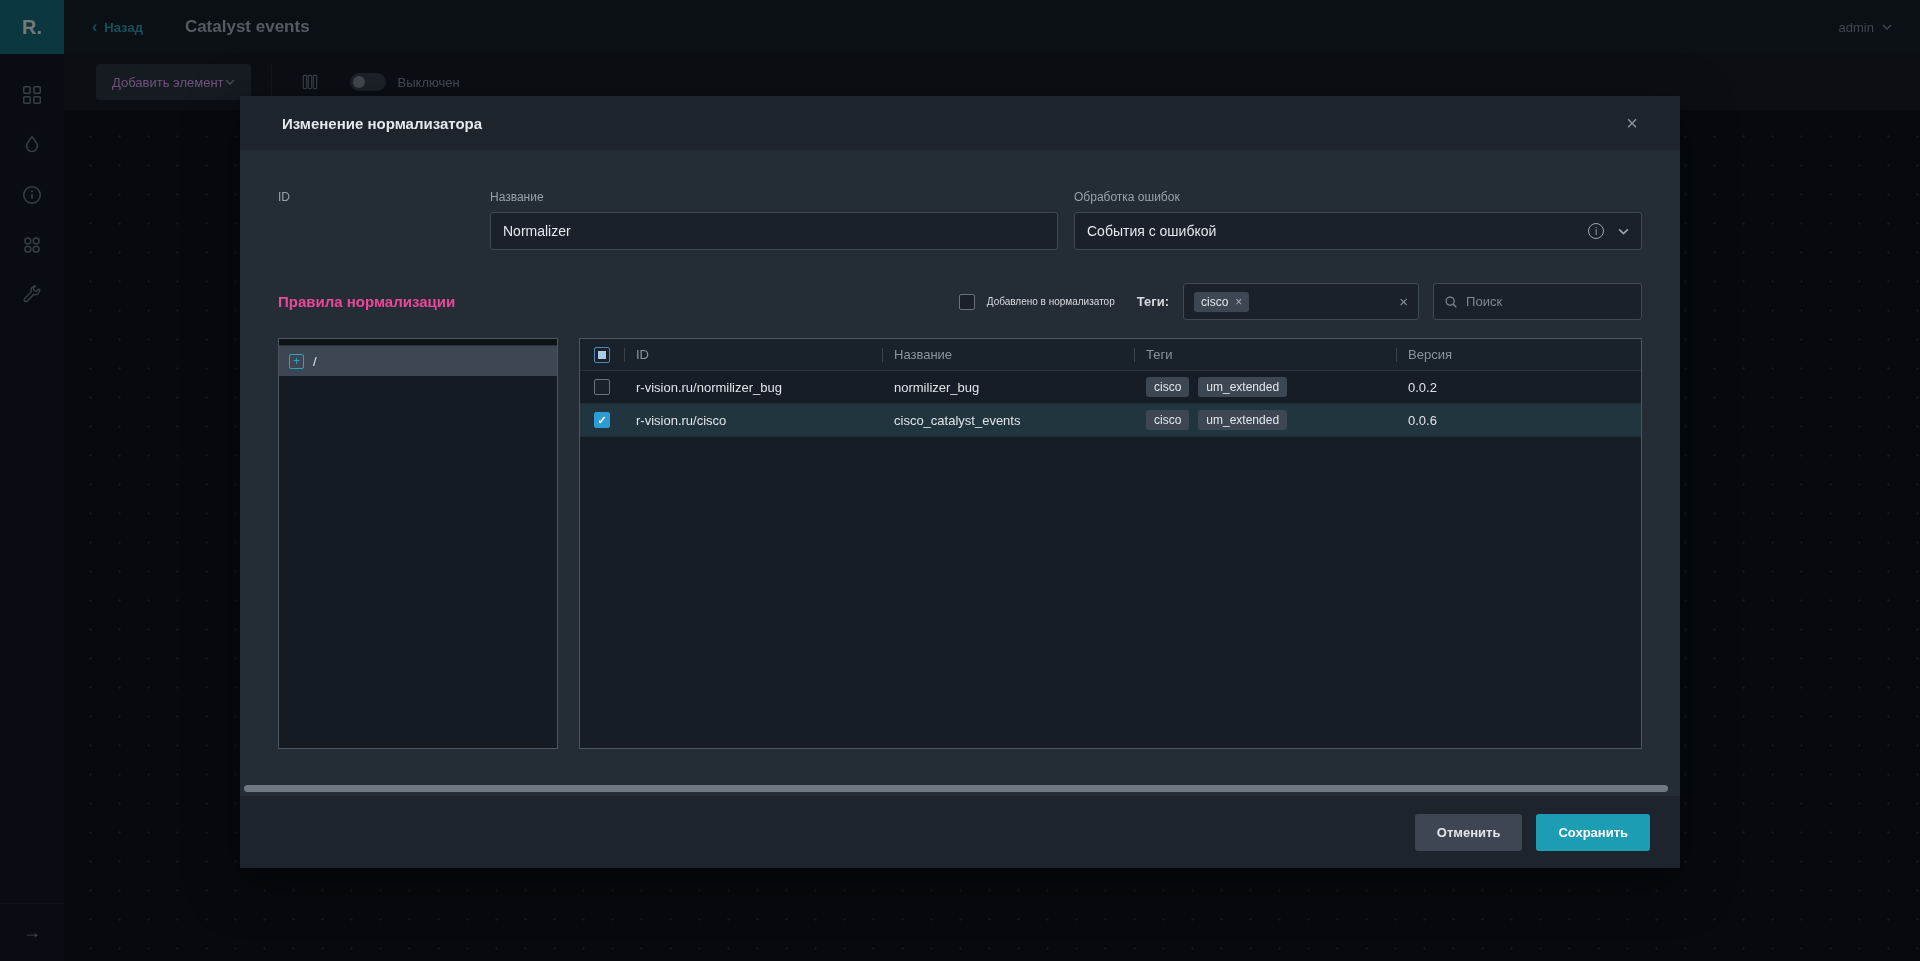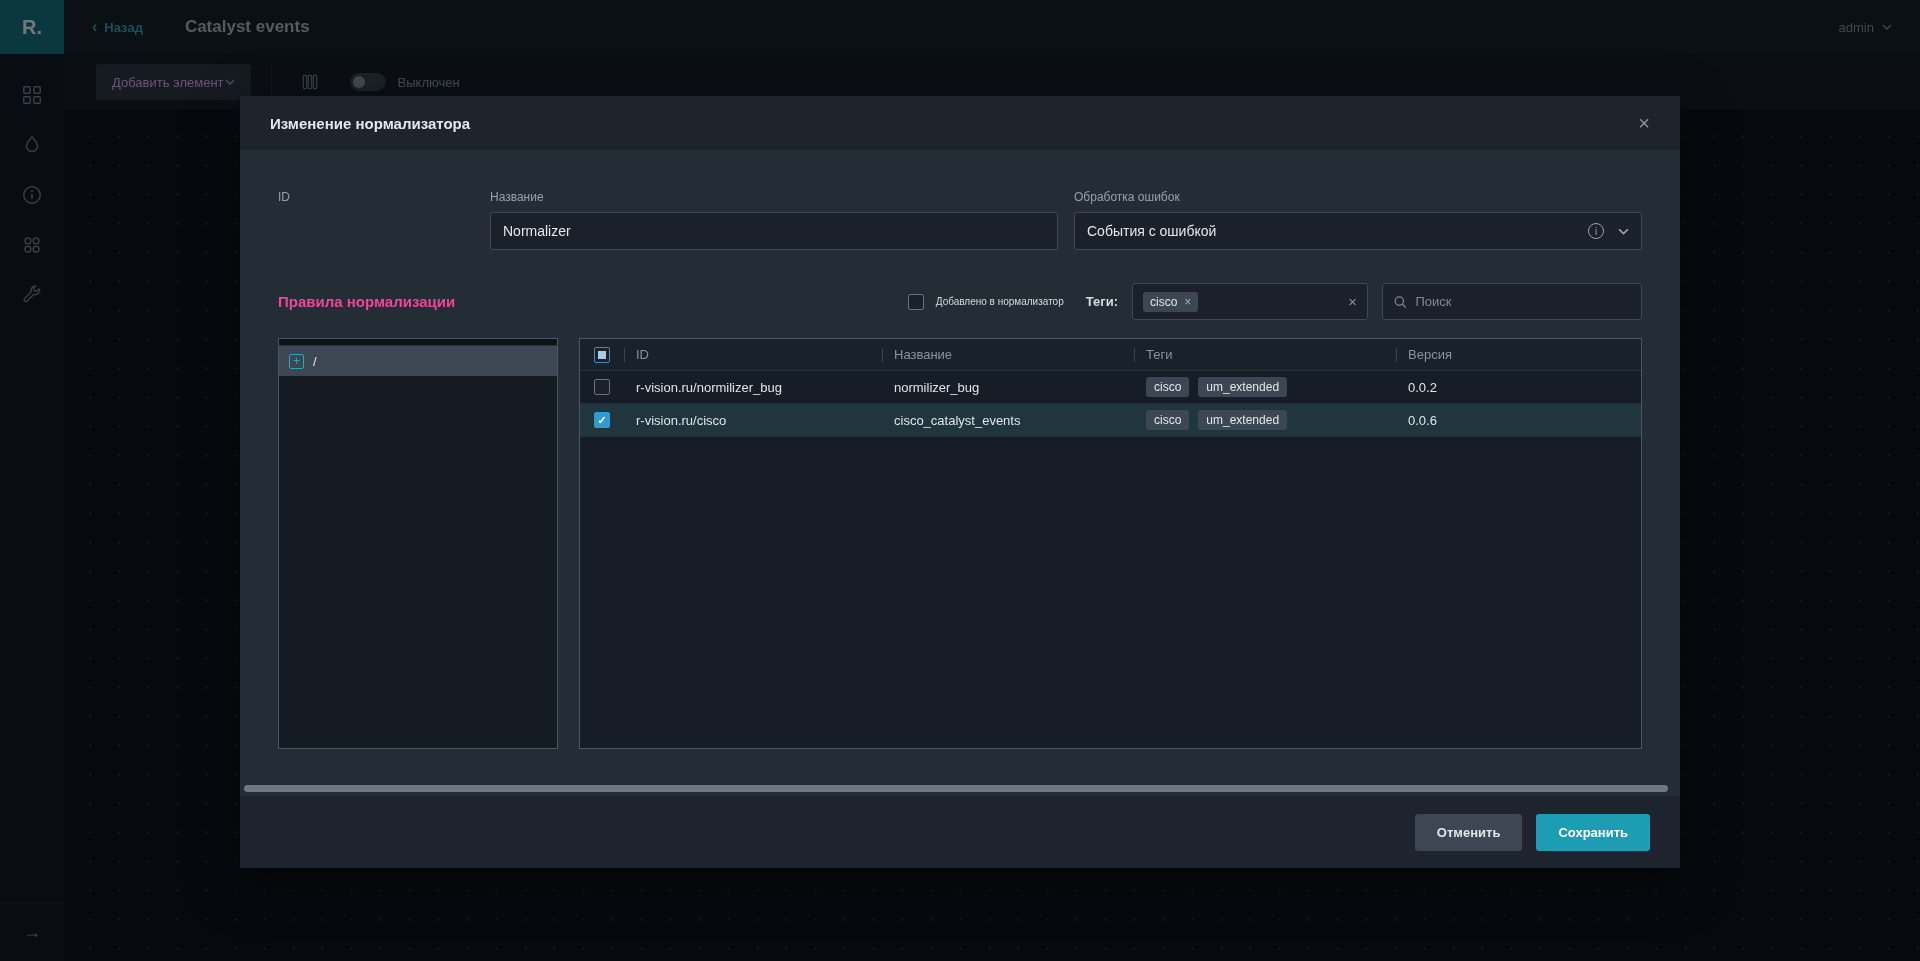--- a/index.html
+++ b/index.html
@@ -37,21 +37,21 @@
 
   .canvas { position:fixed; left:64px; top:110px; right:0; bottom:0; background-color:#0b0f15;
     background-image: radial-gradient(circle, #242b34 1.3px, transparent 1.4px);
     background-size:29px 29px; background-position:12px 12px; z-index:0; }
 
   
   .overlay { position:fixed; inset:0; background:rgba(4,7,11,0.55); z-index:50; }
 
   .modal { position:fixed; left:240px; top:96px; width:1440px; height:772px; background:#242c35;
     z-index:100; border-radius:2px; box-shadow:0 14px 50px rgba(0,0,0,.55); }
-  .modal-header { height:54px; background:#1d242c; display:flex; align-items:center; padding:0 30px; }
+  .modal-header { height:54px; background:#1d242c; display:flex; align-items:center; padding:0 42px; }
   .modal-title { color:#e6e9ec; font-size:15px; font-weight:700; }
   .modal-close { margin-left:auto; color:#8a939e; font-size:20px; line-height:1; cursor:pointer; }
 
   .modal-body { height:646px; padding:40px 38px 0 38px; position:relative; }
 
   .fields-row { display:flex; gap:16px; }
   .field { display:flex; flex-direction:column; }
   .field label { font-size:12px; color:#98a1ab; margin-bottom:8px; }
   .f-id { width:196px; flex:none; }
   .f-grow { flex:1; }
@@ -68,21 +68,21 @@
   .rules-controls { margin-left:auto; display:flex; align-items:center; gap:14px; }
   .cb { width:16px; height:16px; border-radius:2px; background:#1a212b; border:1px solid #68727e; flex:none; cursor:pointer; }
   .cb-label { color:#d6dade; font-size:10px; margin-left:-2px; }
   .tags-label { color:#d6dade; font-size:13px; font-weight:700; margin-left:8px; }
   .tags-input { width:236px; height:37px; background:#1a212b; border:1px solid #3f4956; border-radius:3px;
     display:flex; align-items:center; padding:0 10px; gap:8px; }
   .chip { background:#3d4753; border-radius:3px; padding:3px 7px; font-size:12px; color:#e2e6ea;
     display:flex; align-items:center; gap:7px; }
   .chip .x { color:#a7b0ba; cursor:pointer; font-size:12px; line-height:1; }
   .tags-clear { margin-left:auto; color:#8a939e; font-size:15px; cursor:pointer; line-height:1; }
-  .search-box { width:260px; height:37px; background:#1a212b; border:1px solid #3f4956; border-radius:3px;
+  .search-box { width:209px; height:37px; background:#1a212b; border:1px solid #3f4956; border-radius:3px;
     display:flex; align-items:center; padding:0 10px; gap:8px; color:#7e8892; }
   .search-box input { background:transparent; border:none; outline:none; color:#e4e8eb; font-size:13px;
     width:100%; font-family:inherit; }
   .search-box input::placeholder { color:#7e8892; }
 
   .panels-row { margin-top:18px; display:flex; gap:21px; height:411px; }
   .tree-panel { width:280px; background:#141b23; border:1px solid #4a5663; flex:none; }
   .tree-topstrip { height:7px; background:#0e1318; border-bottom:1px solid #2a323c; }
   .tree-row { height:30px; background:#3c4753; display:flex; align-items:center; gap:9px; padding:0 10px; cursor:pointer; }
   .tree-expand { width:15px; height:15px; border:1px solid #2aa5bc; border-radius:2px; color:#2aa5bc;

